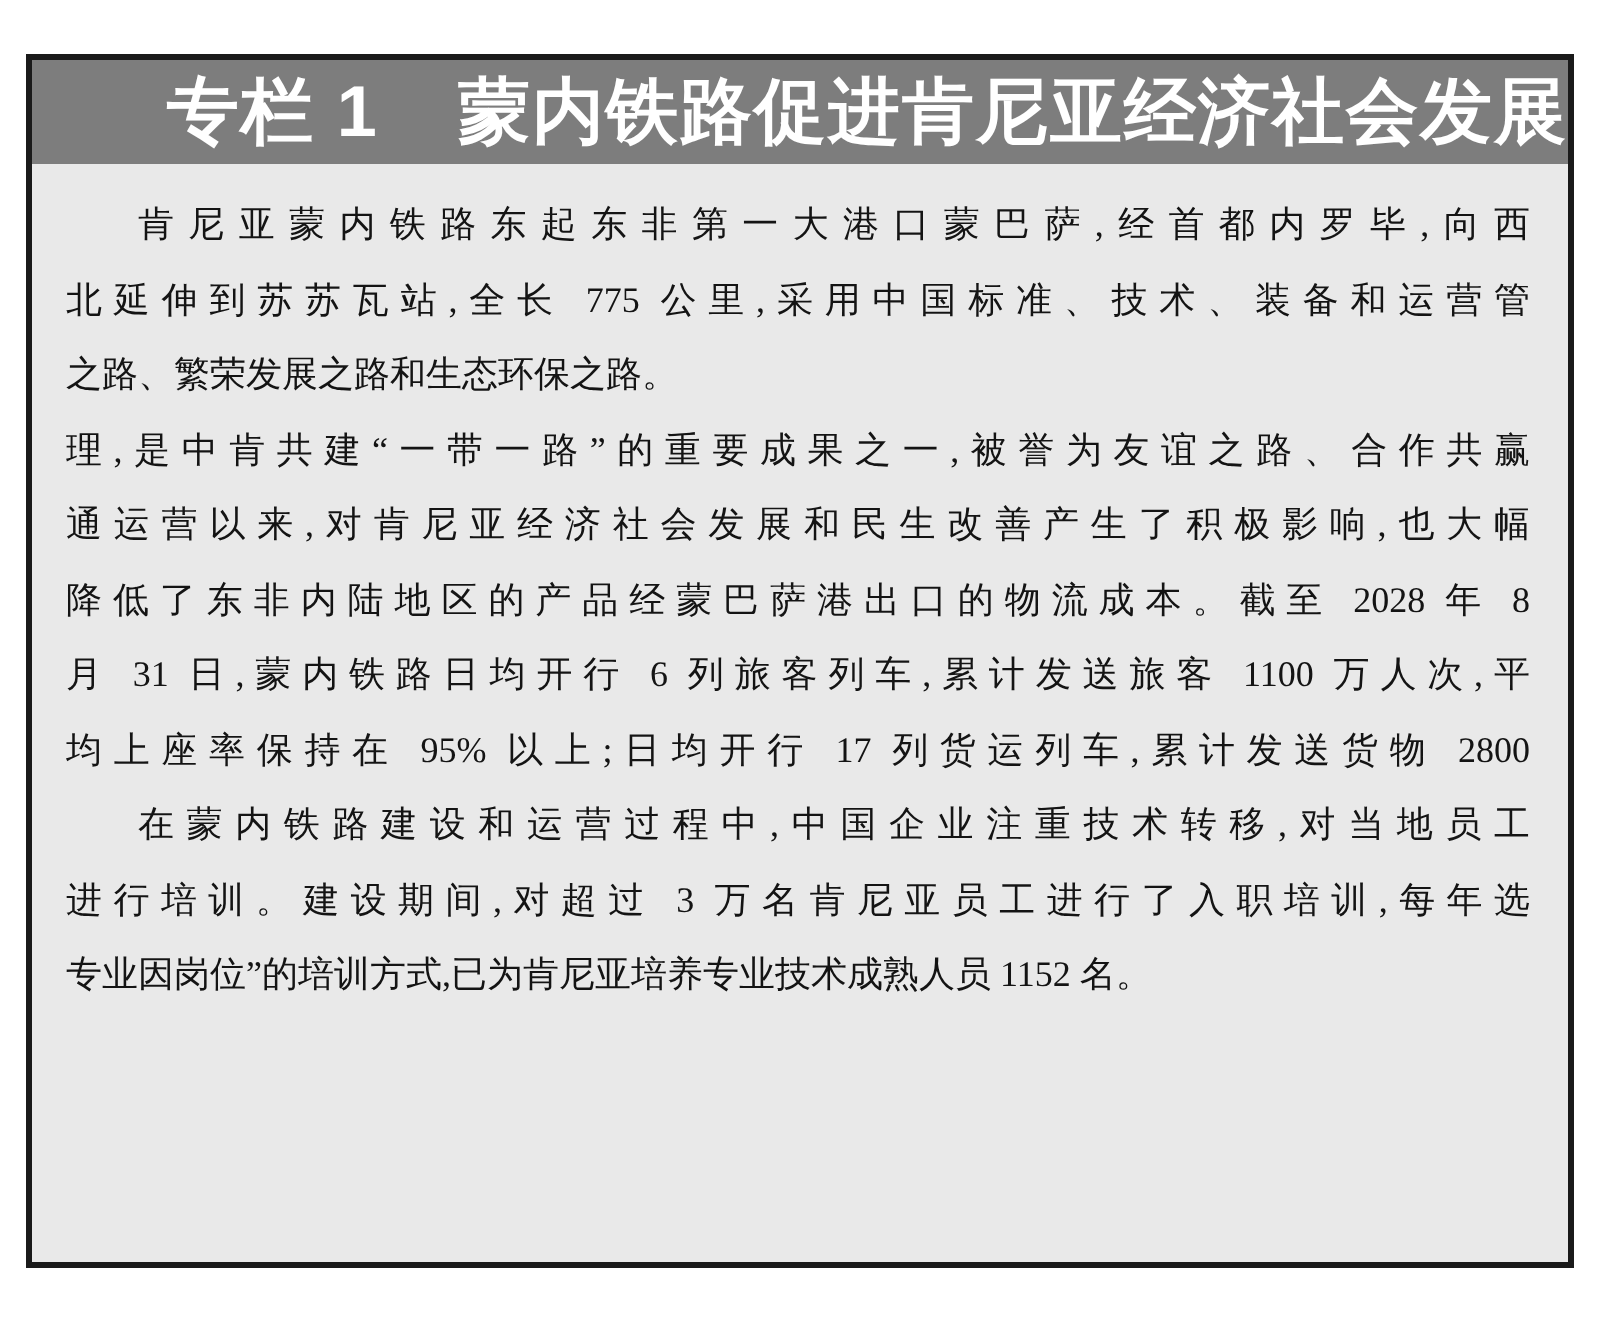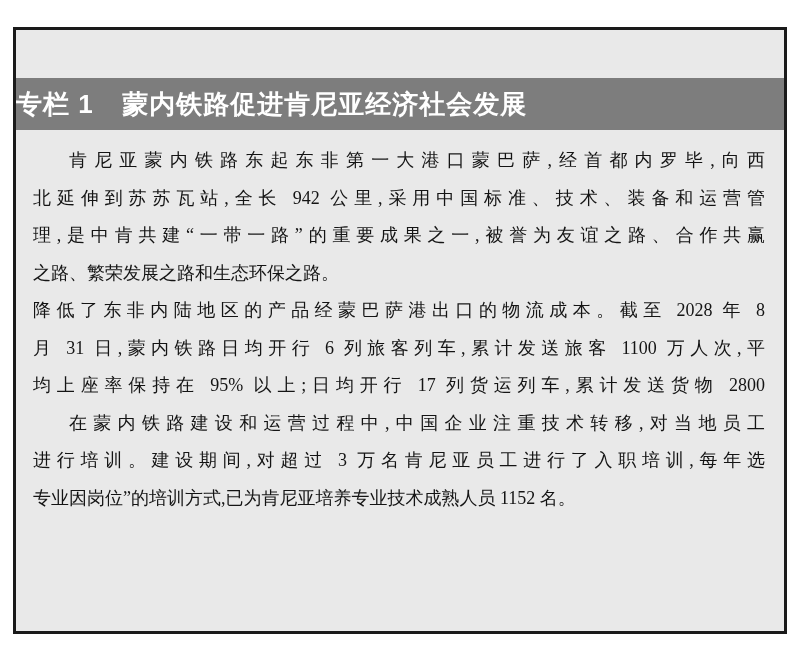--- a/index.html
+++ b/index.html
@@ -23,27 +23,26 @@
     height: 607px;
     box-sizing: border-box;
     border: 3px solid var(--border, #1a1a1a);
     background: var(--body-bg, #e9e9e9);
   }
   .column-header {
     height: 52px;
     line-height: 52px;
     background: var(--header-bg, #7d7d7d);
     color: var(--header-text, #ffffff);
-    text-align: left;
+    text-align: right;
     font-family: "Liberation Sans", "DejaVu Sans", sans-serif;
     font-weight: bold;
-    font-size: 26px;
+    font-size: 36px;
     letter-spacing: 1px;
     overflow: hidden;
-    margin-top: 48px;
   }
   .column-header .header-label {
     margin-right: 1.1em;
   }
   .column-body {
     padding: 12px 19px 0 17px;
     color: var(--text, #141414);
   }
   .line {
     font-size: 18px;
@@ -64,23 +63,24 @@
 </head>
 <body>
 
 <div class="page">
   <div class="column-box">
     <div class="column-header">
       <span class="header-label">专栏 1</span><span class="header-title">蒙内铁路促进肯尼亚经济社会发展</span>
     </div>
     <div class="column-body">
       <div class="line indent">肯尼亚蒙内铁路东起东非第一大港口蒙巴萨,经首都内罗毕,向西</div>
-      <div class="line">北延伸到苏苏瓦站,全长 942 公里,采用中国标准、技术、装备和运营管</div>
+      <div class="line">北延伸到苏苏瓦站,全长 775 公里,采用中国标准、技术、装备和运营管</div>
+      <div class="line last">之路、繁荣发展之路和生态环保之路。</div>
       <div class="line">理,是中肯共建“一带一路”的重要成果之一,被誉为友谊之路、合作共赢</div>
-      <div class="line last">之路、繁荣发展之路和生态环保之路。</div>
+      <div class="line">通运营以来,对肯尼亚经济社会发展和民生改善产生了积极影响,也大幅</div>
       <div class="line">降低了东非内陆地区的产品经蒙巴萨港出口的物流成本。截至 2028 年 8</div>
       <div class="line">月 31 日,蒙内铁路日均开行 6 列旅客列车,累计发送旅客 1100 万人次,平</div>
       <div class="line">均上座率保持在 95% 以上;日均开行 17 列货运列车,累计发送货物 2800</div>
       <div class="line indent">在蒙内铁路建设和运营过程中,中国企业注重技术转移,对当地员工</div>
       <div class="line">进行培训。建设期间,对超过 3 万名肯尼亚员工进行了入职培训,每年选</div>
       <div class="line last">专业因岗位”的培训方式,已为肯尼亚培养专业技术成熟人员 1152 名。</div>
     </div>
   </div>
 </div>
 

